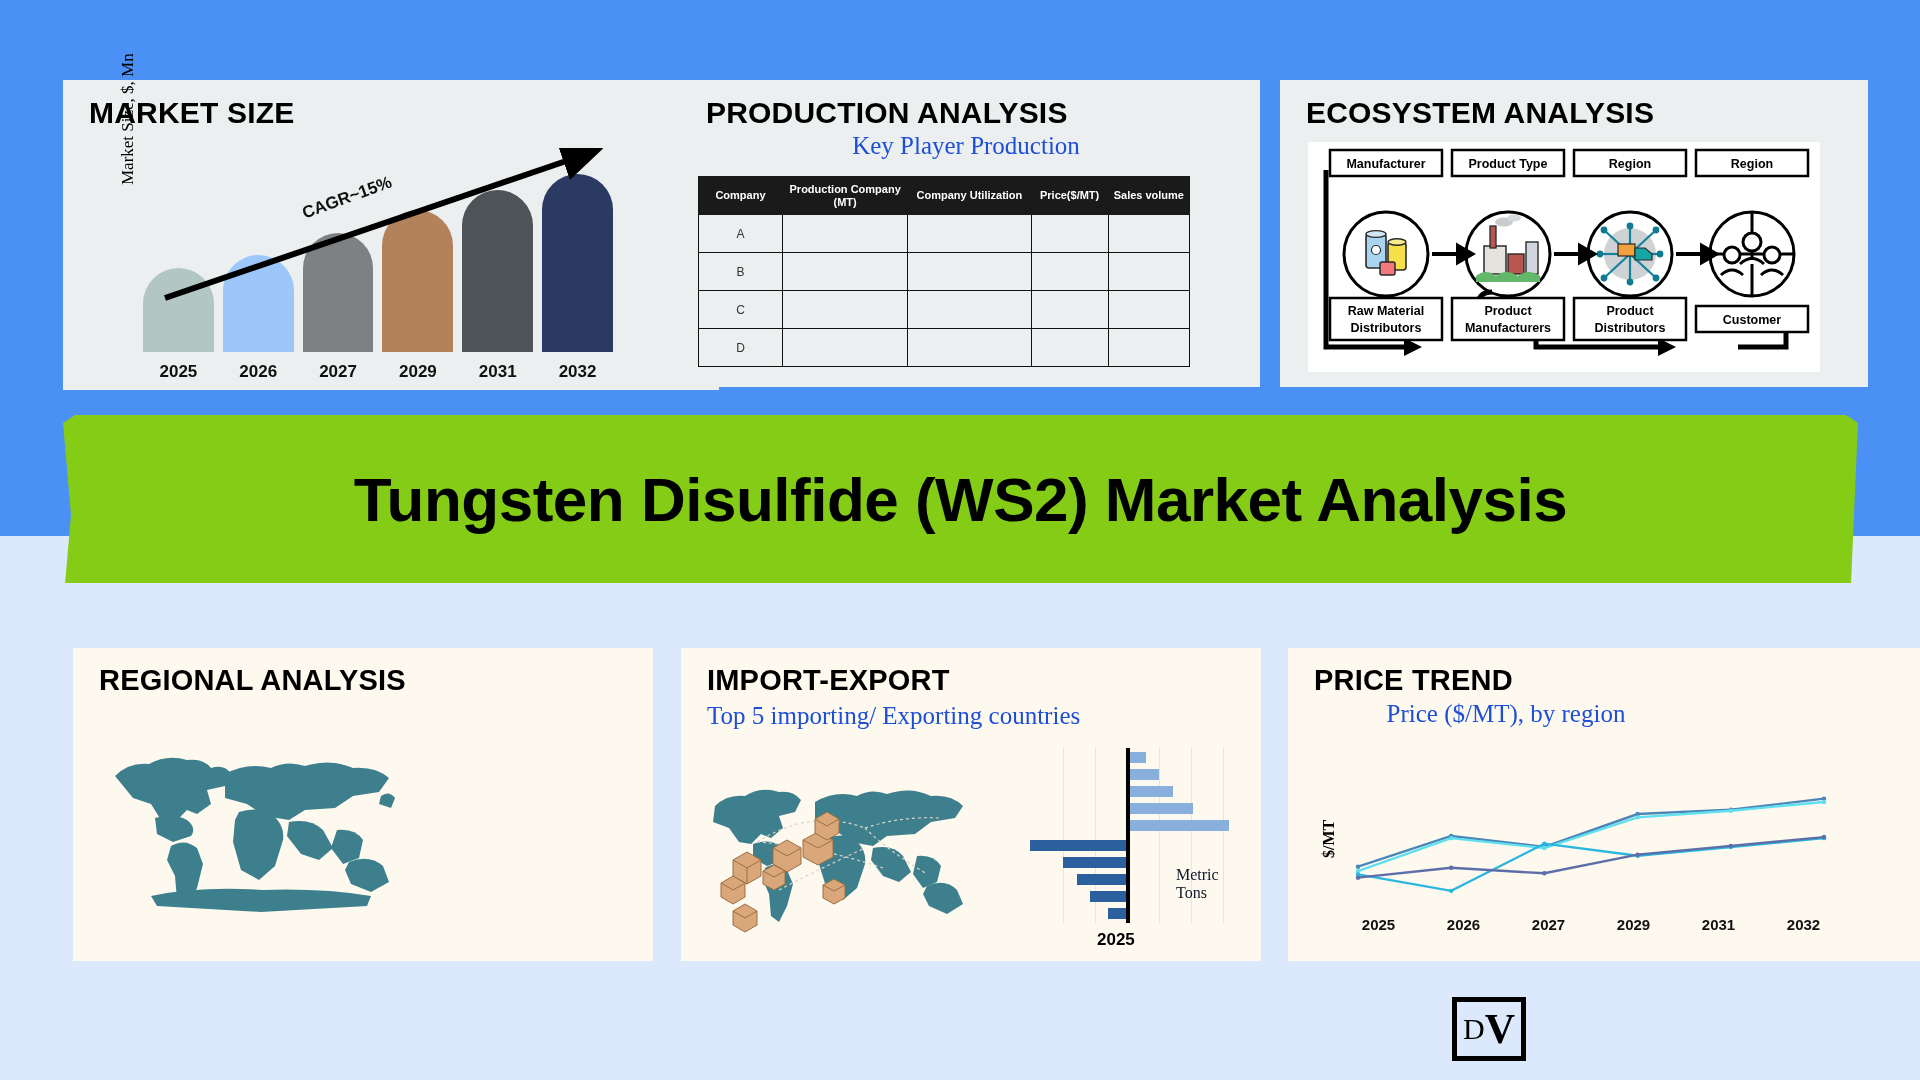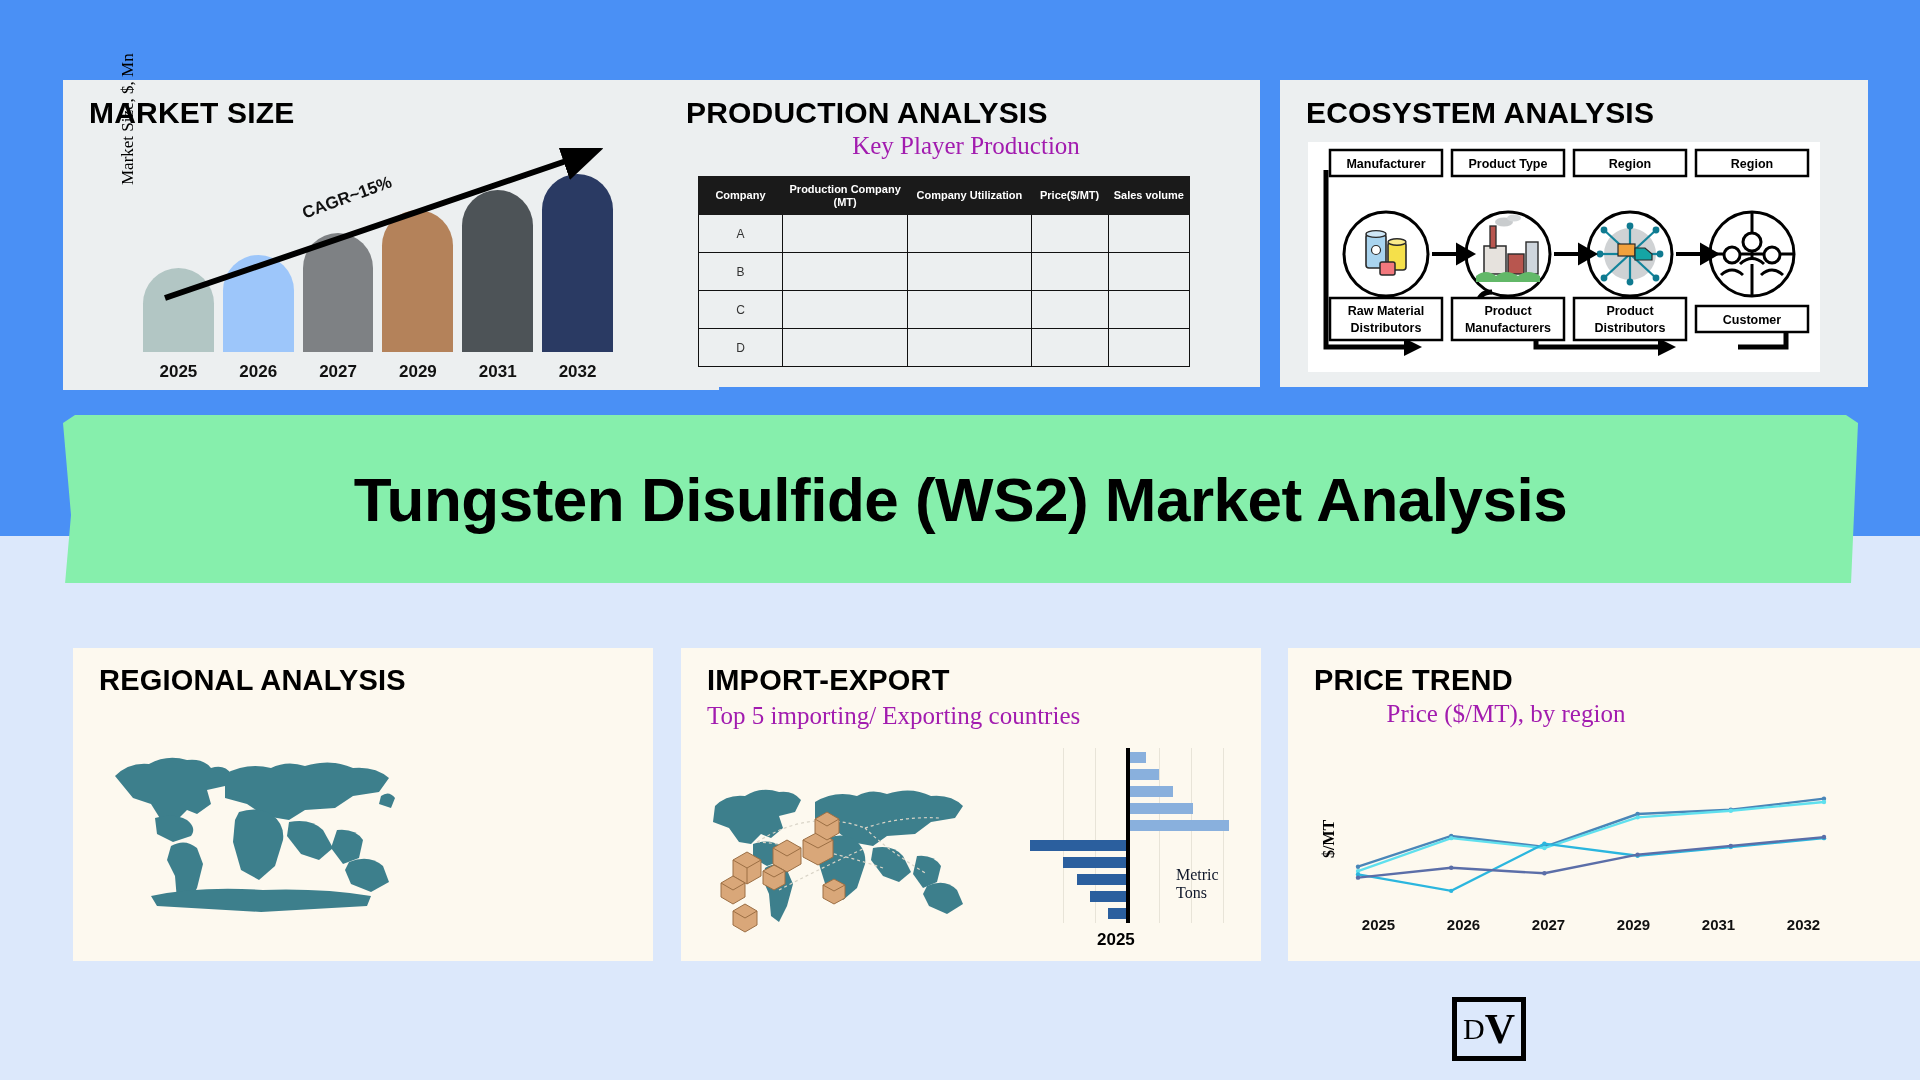--- a/index.html
+++ b/index.html
@@ -25,30 +25,30 @@
     position: absolute;
     background: #eceff0;
   }
   .panel-title {
     font-weight: bold;
     letter-spacing: .2px;
     color: #000;
   }
   .panel-sub {
     font-family: "Liberation Serif", serif;
-    color: #a21caf;
+    color: #1d4ed8;
     text-align: center;
   }
 
   #p-market { left: 63px; top: 80px; width: 656px; height: 310px; }
   #p-prod   { left: 672px; top: 80px; width: 588px; height: 307px; }
   #p-eco    { left: 1280px; top: 80px; width: 588px; height: 307px; }
 
   #p-market .panel-title { position:absolute; left: 26px; top: 16px; font-size: 30px; }
-  #p-prod   .panel-title { position:absolute; left: 14px; top: 16px; font-size: 30px; }
+  #p-prod   .panel-title { position:absolute; left: 34px; top: 16px; font-size: 30px; }
   #p-eco    .panel-title { position:absolute; left: 26px; top: 16px; font-size: 30px; }
 
   
   .ms-ylabel {
     position: absolute; left: 55px; top: 105px;
     font-family: "Liberation Serif", serif;
     font-size: 17px;
     transform: rotate(-90deg);
     transform-origin: left top;
     white-space: nowrap;
@@ -82,21 +82,21 @@
   .ptable th.h-price { width: 78px; }
   .ptable th.h-vol { width: 84px; }
 
   
   .eco-canvas { position: absolute; left: 28px; top: 62px; width: 512px; height: 230px; background: #fff; }
   .eco-svg { width: 512px; height: 230px; display: block; }
 
   
   .banner {
     position: absolute; left: 63px; top: 415px; width: 1795px; height: 168px;
-    background: #86efac;
+    background: #84cc16;
     clip-path: polygon(0 8px, 12px 0, 1783px 0, 1795px 8px, 1787px 192px, 1795px 200px, 12px 200px, 0 192px, 8px 100px);
   }
   .banner-inner {
     position: absolute; inset: 0;
     display: flex; align-items: center; justify-content: center;
   }
   .banner-title {
     font-size: 62px; font-weight: bold; color: #000;
     letter-spacing: -0.5px; white-space: nowrap;
   }

